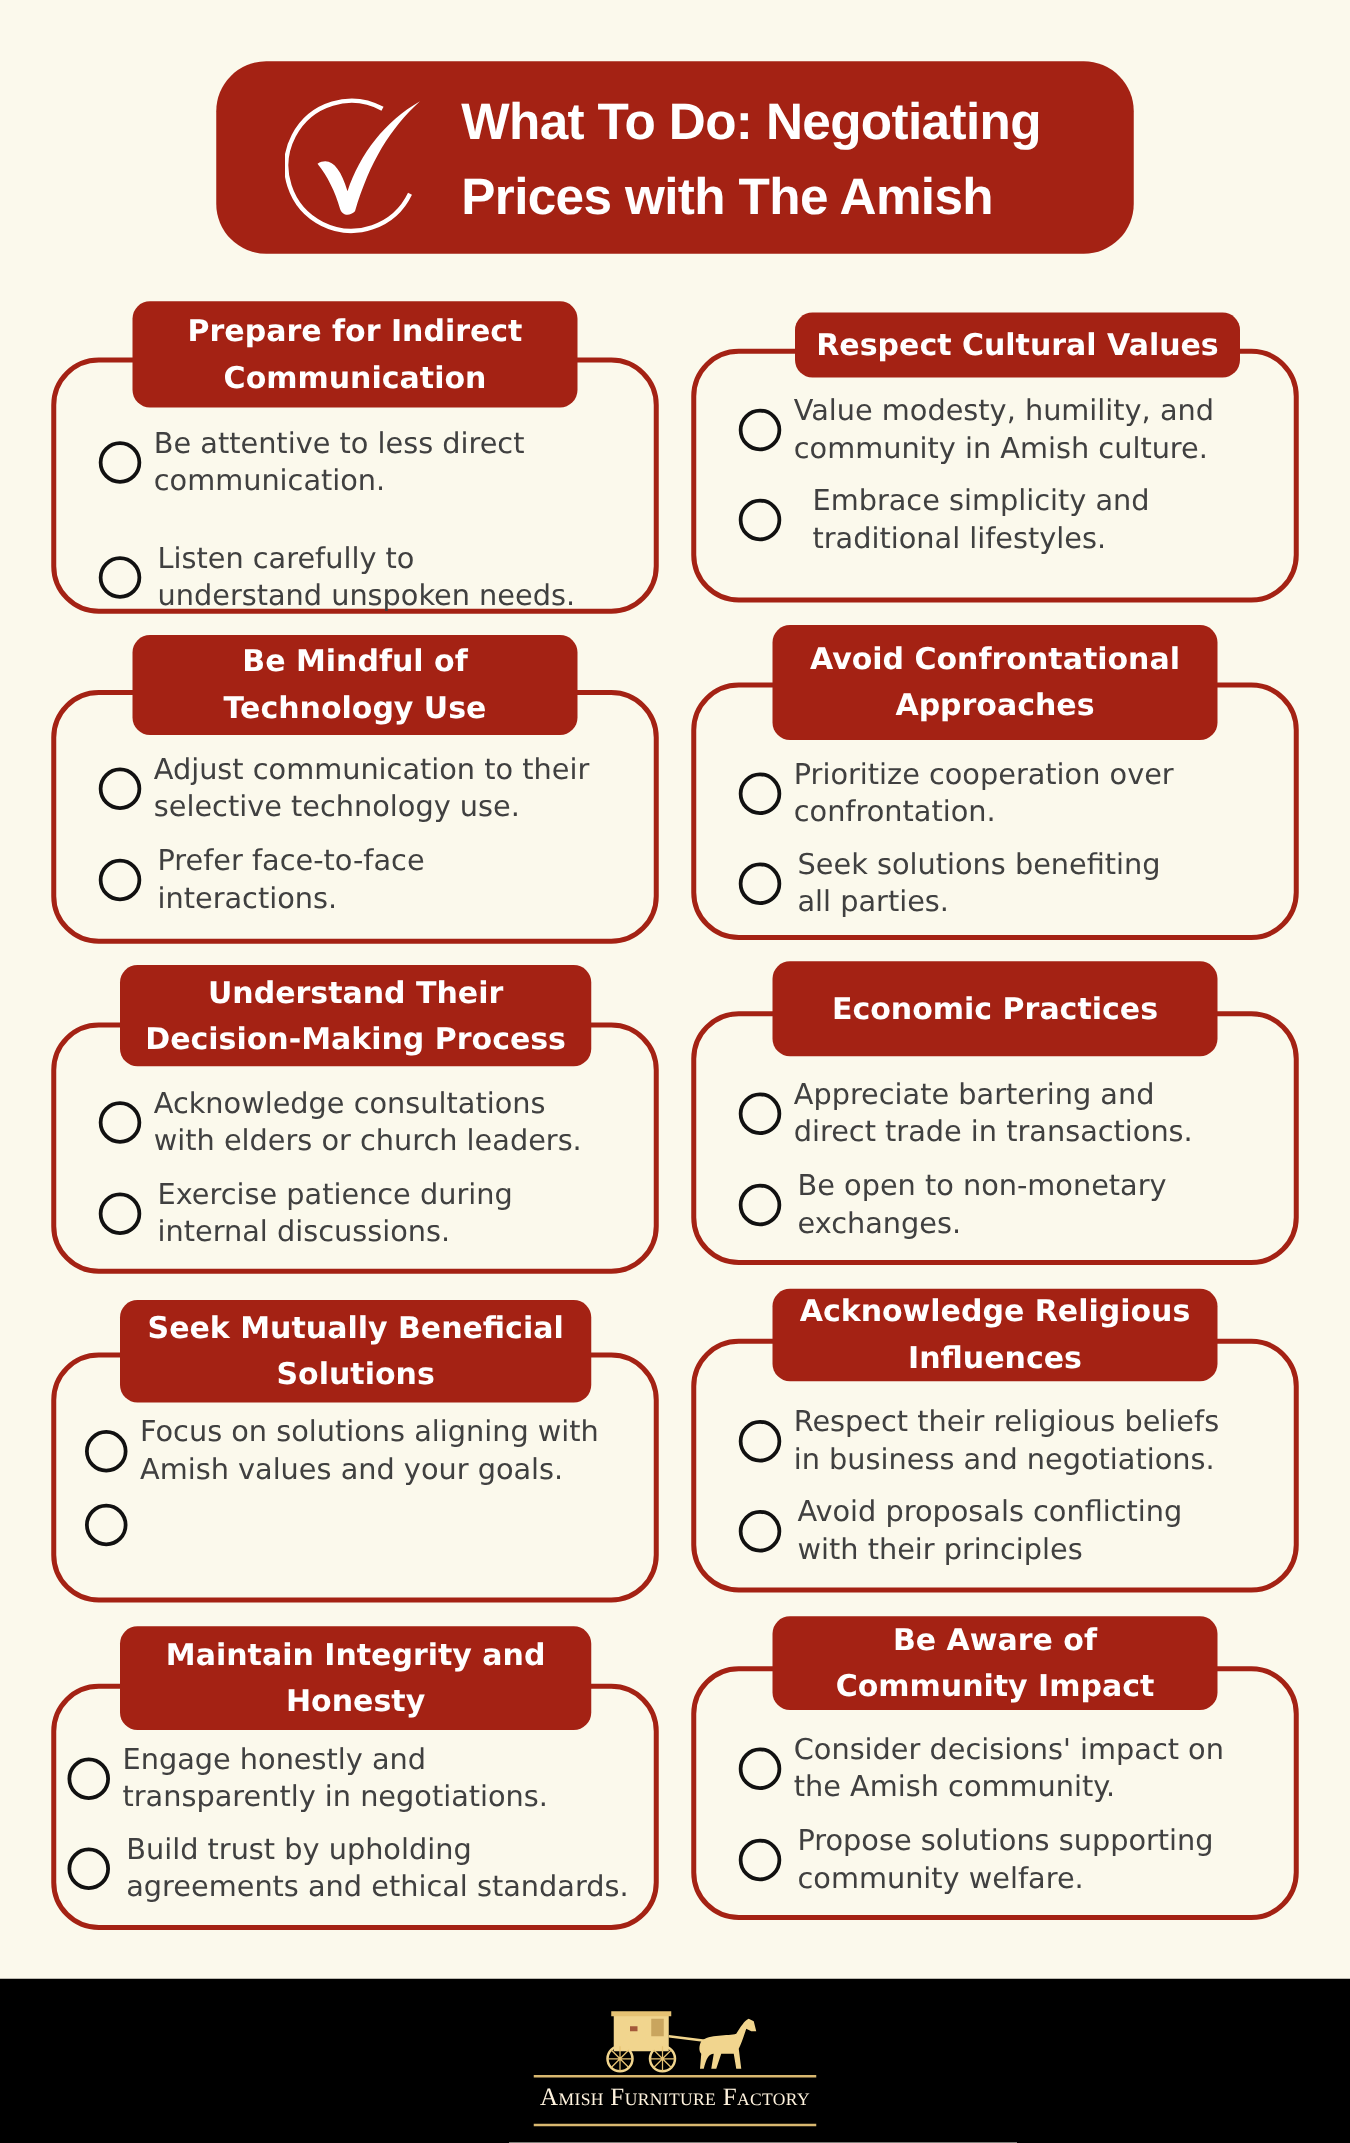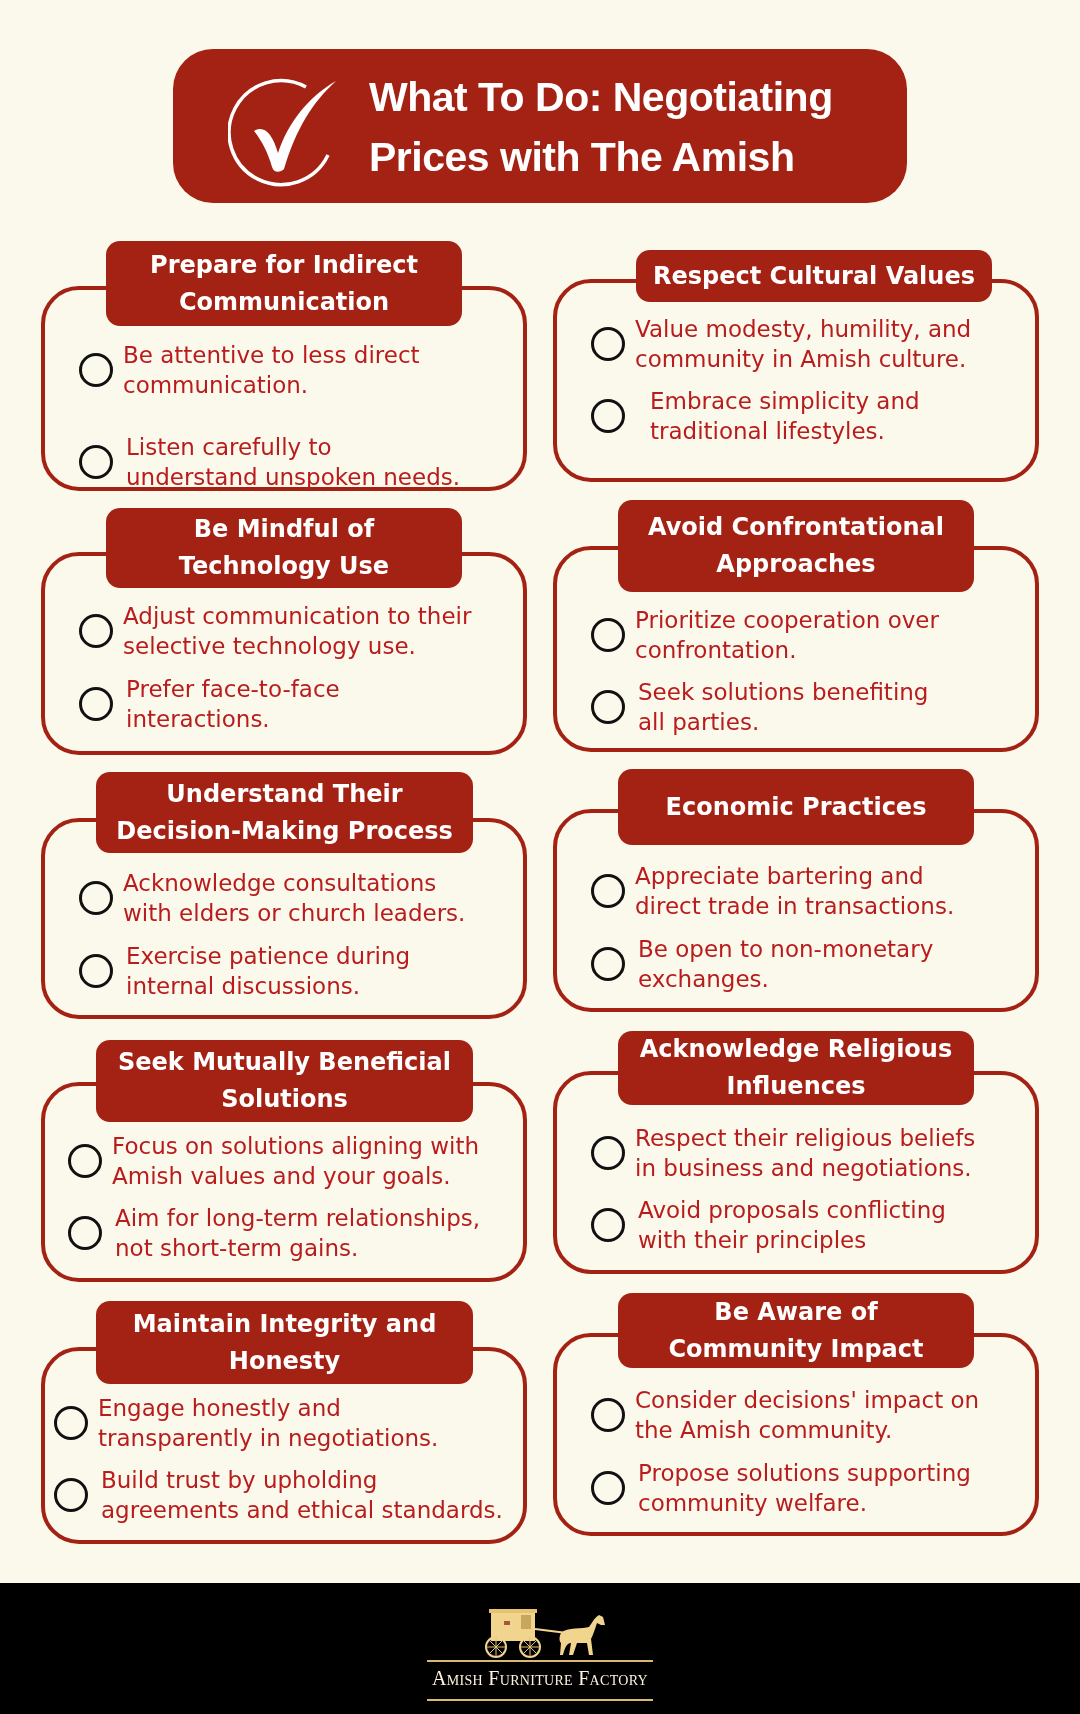--- a/index.html
+++ b/index.html
@@ -52,21 +52,21 @@
     display: flex; align-items: center;
   }
   .bullet {
     width: 34px; height: 34px;
     border: 3.5px solid #111;
     border-radius: 50%;
     flex: 0 0 34px;
     margin-right: 10px;
   }
   .item-text {
-    color: #b91c1c;
+    color: #404040;
     font-size: 23px;
     line-height: 30px;
     white-space: pre-line;
   }
   .footer {
     position: absolute; left: 0; top: 1583px; width: 1080px; height: 131px;
     background: #000000;
   }
   .logo {
     position: absolute; left: 427px; top: 24px; width: 226px; height: 100px;
@@ -156,22 +156,20 @@
       <span>Solutions</span>
     </div>
 </div>
 <div class="item" style="left:68px; top:1131px;">
   <div class="bullet"></div>
   <div class="item-text">Focus on solutions aligning with
 Amish values and your goals.</div>
 </div>
 <div class="item" style="left:68px; top:1203px;">
   <div class="bullet"></div>
-  <div class="item-text" style="margin-left:3px;">Aim for long-term relationships,
-not short-term gains.</div>
 </div>
 
 <div class="card" style="left:41px; top:1347px; width:486px; height:197px;"></div>
 <div class="label" style="left:96px; top:1301px; width:377px; height:83px;">
   <div>
       <span>Maintain Integrity and</span>
       <span>Honesty</span>
     </div>
 </div>
 <div class="item" style="left:54px; top:1393px;">

